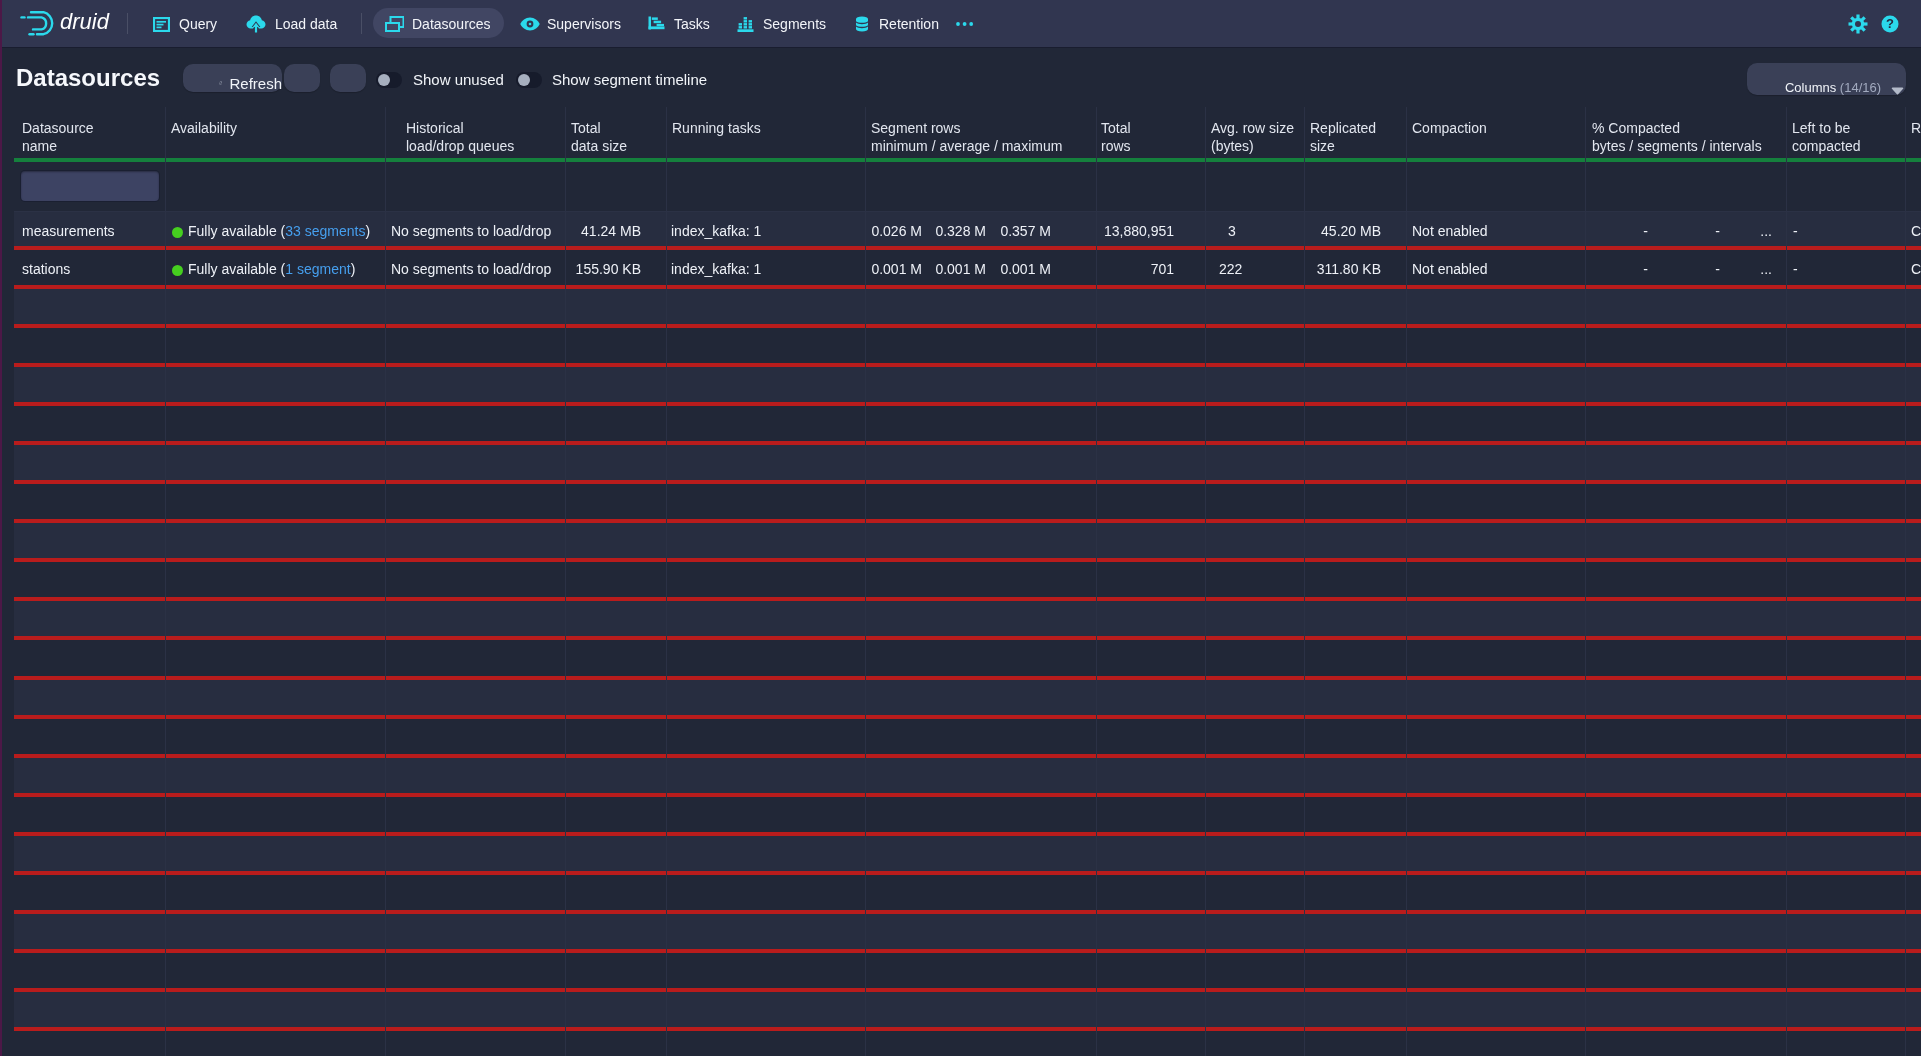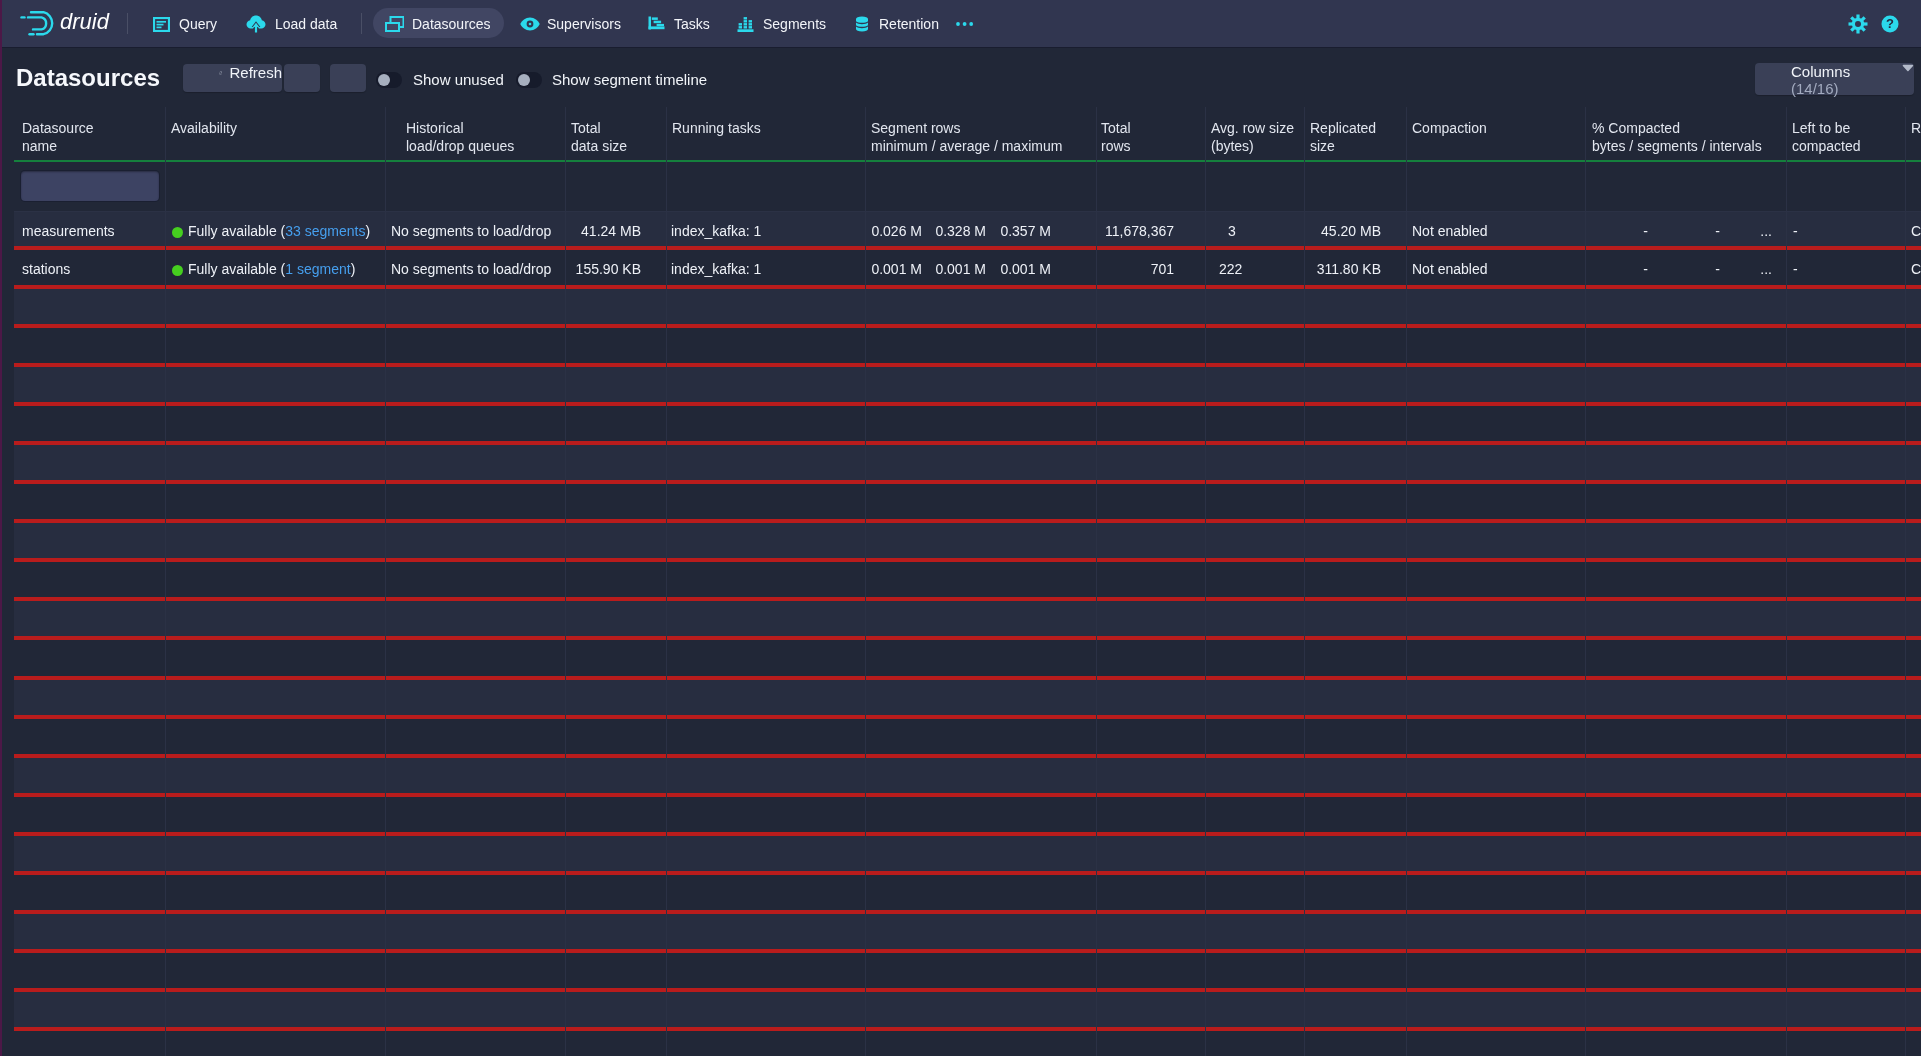--- a/index.html
+++ b/index.html
@@ -17,32 +17,32 @@
     border-bottom:1px solid #191d2f;
   }
   .nav-item { position:absolute; top:0; height:48px; display:flex; align-items:center; color:#f3f5f9; font-size:14px; }
   .nav-ic { display:inline-block; }
   .vdiv { position:absolute; top:13px; width:1px; height:21px; background:#4a4f66; }
   .pill { position:absolute; left:373px; top:8px; width:131px; height:30px; border-radius:15px; background:#414663; }
   .druid-text { position:absolute; left:60px; top:9px; font-size:22px; font-style:italic; color:#ffffff; }
   
   .title { position:absolute; left:16px; top:64px; font-size:24px; font-weight:bold; color:#f6f8fc; }
   .btn {
-    position:absolute; background:#3a4057; border-radius:4px;
-    color:#f1f4f9; font-size:15px; display:flex; align-items:flex-start; justify-content:center;
+    position:absolute; background:#3a4057; border-radius:10px;
+    color:#f1f4f9; font-size:15px; display:flex; align-items:flex-end; justify-content:center;
     box-shadow:0 1px 1px rgba(0,0,0,0.2);
     padding-left:36px;
   }
   .switch { position:absolute; width:26px; height:16px; border-radius:8px; background:#161b2b; top:72px; }
   .switch .knob { position:absolute; left:2px; top:2px; width:12px; height:12px; border-radius:50%; background:#a6afbe; }
   .swlabel { position:absolute; top:72px; height:16px; line-height:16px; font-size:15px; color:#f2f5f9; }
   
   .tbl { position:absolute; left:14px; top:107px; width:1907px; height:949px; overflow:hidden; }
   .vline { position:absolute; top:0; bottom:0; width:1px; background:#2b3145; z-index:3; }
-  .thead { position:absolute; left:0; top:0; width:1907px; height:54.5px; border-bottom:2px solid #15803d; }
+  .thead { position:absolute; left:0; top:0; width:1907px; height:54.5px; border-bottom:4px solid #15803d; }
   .th { position:absolute; top:12px; font-size:14px; line-height:18.4px; color:#e2e6ef; white-space:pre; z-index:4; }
   .tfilter { position:absolute; left:0; top:54.5px; width:1907px; height:50px; border-bottom:1px solid #2b3145; }
   .finput { position:absolute; left:7px; top:9px; width:138px; height:30px; border-radius:4px; background:#3d4363; box-shadow:0 0 0 1px #1a1f31, inset 0 1px 2px rgba(0,0,0,0.35); z-index:4; }
   .rows { position:absolute; left:0; top:104.5px; width:1907px; }
   .tr { position:relative; width:1907px; height:39.05px; border-bottom:4px solid #b91c1c; }
   .tr:first-child { height:38.5px; }
   .tr.lite { background:#272d40; }
   .td { position:absolute; top:0; height:38px; line-height:38px; font-size:14px; color:#eef1f7; white-space:pre; z-index:4; }
   .td.r { text-align:right; }
   .dot { position:absolute; width:11px; height:11px; border-radius:50%; background:#45cf1f; top:15px; z-index:4; }
@@ -200,21 +200,21 @@
 
 <div class="switch" style="left:376px">
     <div class="knob"></div>
   </div>
 <div class="swlabel" style="left:413px">Show unused</div>
 <div class="switch" style="left:516px">
     <div class="knob"></div>
   </div>
 <div class="swlabel" style="left:552px">Show segment timeline</div>
 
-<div class="btn" style="left:1747px;top:63px;width:159px;height:32px;font-size:15px;margin-left:8px;">
+<div class="btn" style="left:1747px;top:63px;width:159px;height:32px;font-size:13px;">
   <span>Columns <span style="color:#a2aabf">(14/16)</span></span>
   <svg width="13" height="9" viewBox="0 0 13 9" style="margin-left:10px">
       <path fill="#b3bac9" d="M1.5,1.5 h10 a0.8,0.8 0 0 1 0.6,1.3 l-5,5.4 a0.8,0.8 0 0 1 -1.2,0 l-5,-5.4 a0.8,0.8 0 0 1 0.6,-1.3 z"></path>
     </svg>
 </div>
 
 <div class="tbl">
 
   <div class="vline" style="left:151px"></div>
   <div class="vline" style="left:371px"></div>
@@ -262,21 +262,21 @@
     <div class="tr lite">
       <div class="td" style="left:8px">measurements</div>
       <div class="dot" style="left:158px"></div>
       <div class="td" style="left:174px">Fully available (<a class="lk">33 segments</a>)</div>
       <div class="td" style="left:377px">No segments to load/drop</div>
       <div class="td r" style="left:527px;width:100px">41.24 MB</div>
       <div class="td" style="left:657px">index_kafka: 1</div>
       <div class="td r" style="left:808px;width:100px">0.026 M</div>
       <div class="td r" style="left:872px;width:100px">0.328 M</div>
       <div class="td r" style="left:937px;width:100px">0.357 M</div>
-      <div class="td r" style="left:1060px;width:100px">11,678,367</div>
+      <div class="td r" style="left:1060px;width:100px">13,880,951</div>
       <div class="td" style="left:1214px">3</div>
       <div class="td r" style="left:1267px;width:100px">45.20 MB</div>
       <div class="td" style="left:1398px">Not enabled</div>
       <div class="td r" style="left:1534px;width:100px">-</div>
       <div class="td r" style="left:1606px;width:100px">-</div>
       <div class="td r" style="left:1658px;width:100px">...</div>
       <div class="td" style="left:1779px">-</div>
       <div class="td" style="left:1897px">Cluster default</div>
     </div>
     <div class="tr">

